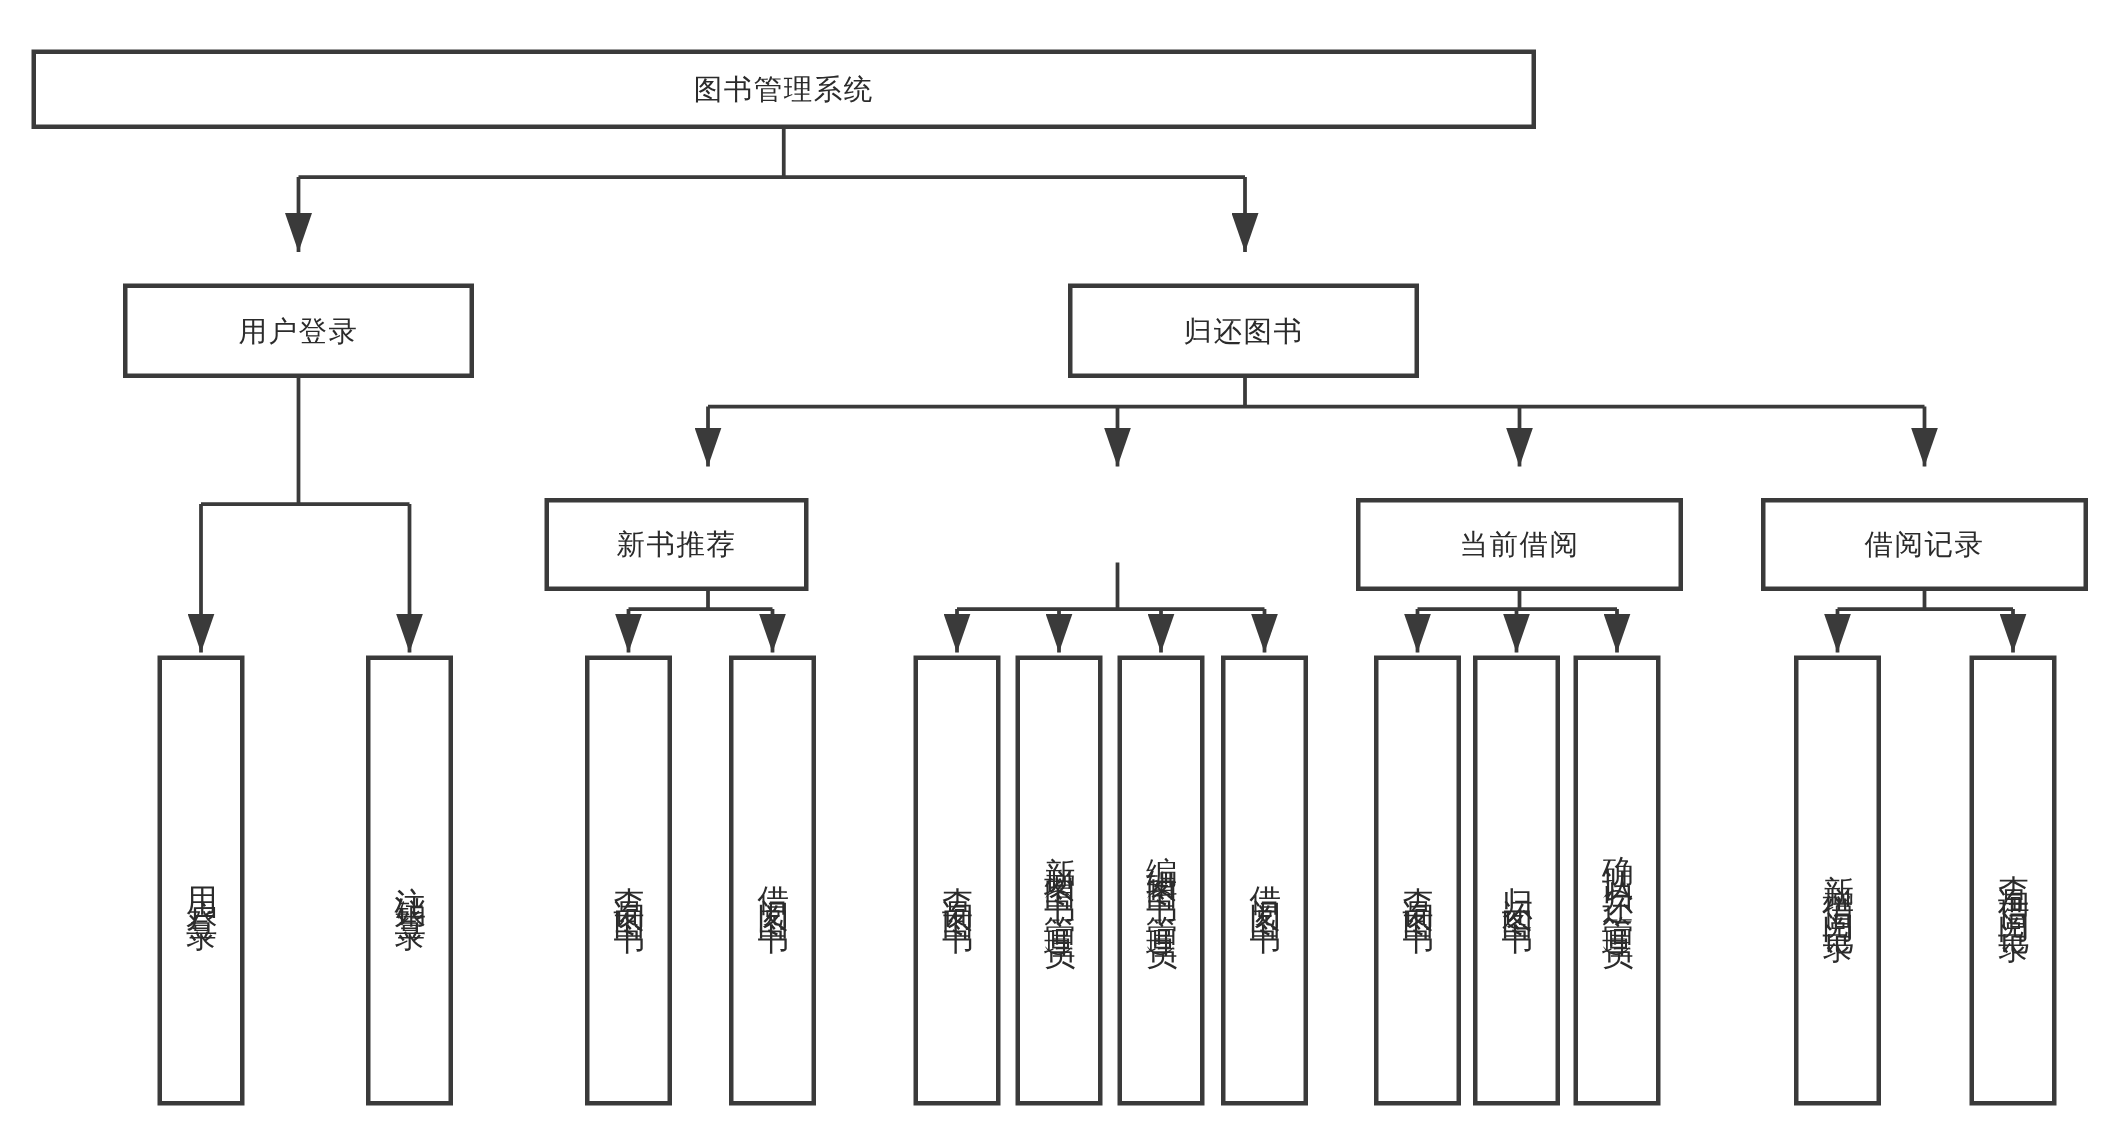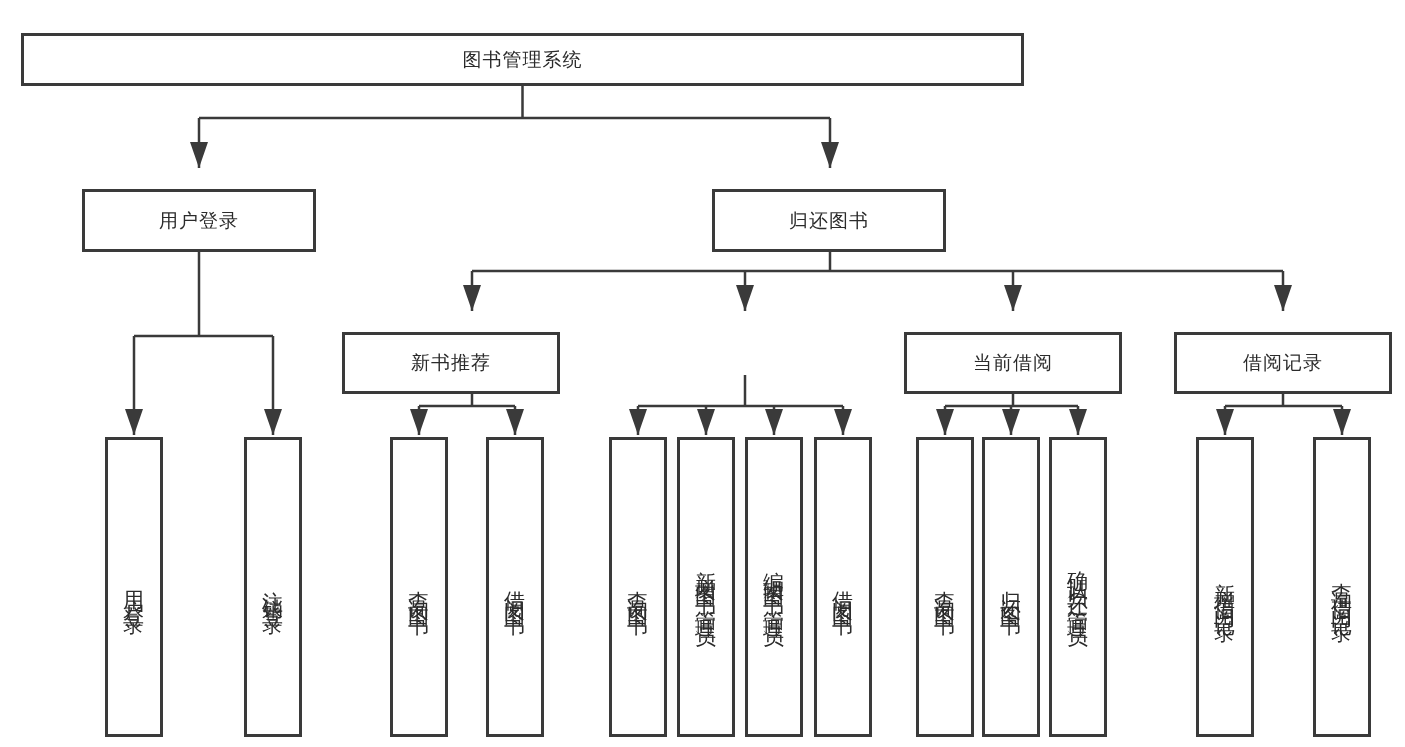--- a/index.html
+++ b/index.html
@@ -98,21 +98,21 @@
       <line x1="1225" y1="406" x2="1225" y2="435" marker-end="url(#arw)"></line>
       <line x1="1342" y1="406" x2="1342" y2="435" marker-end="url(#arw)"></line>
     </g>
   </svg>
 
   <div class="node h" style="left:21px; top:14px; width:1003px; height:53px;">图书管理系统</div>
 
   <div class="node h" style="left:82px; top:170px; width:234px; height:63px;">用户登录</div>
   <div class="node h" style="left:712px; top:170px; width:234px; height:63px;">归还图书</div>
 
-  <div class="node h" style="left:342px; top:313px; width:218px; height:62px;">新书推荐</div>
+  <div class="node h" style="left:363px; top:313px; width:176px; height:62px;">新书推荐</div>
   <div class="node h" style="left:904px; top:313px; width:218px; height:62px;">当前借阅</div>
   <div class="node h" style="left:1174px; top:313px; width:218px; height:62px;">借阅记录</div>
 
   <div class="node v" style="left:105px; top:437px; width:58px; height:300px;">用户登录</div>
   <div class="node v" style="left:244px; top:437px; width:58px; height:300px;">注销登录</div>
 
   <div class="node v" style="left:390px; top:437px; width:58px; height:300px;">查询图书</div>
   <div class="node v" style="left:486px; top:437px; width:58px; height:300px;">借阅图书</div>
 
   <div class="node v" style="left:609px; top:437px; width:58px; height:300px;">查询图书</div>

